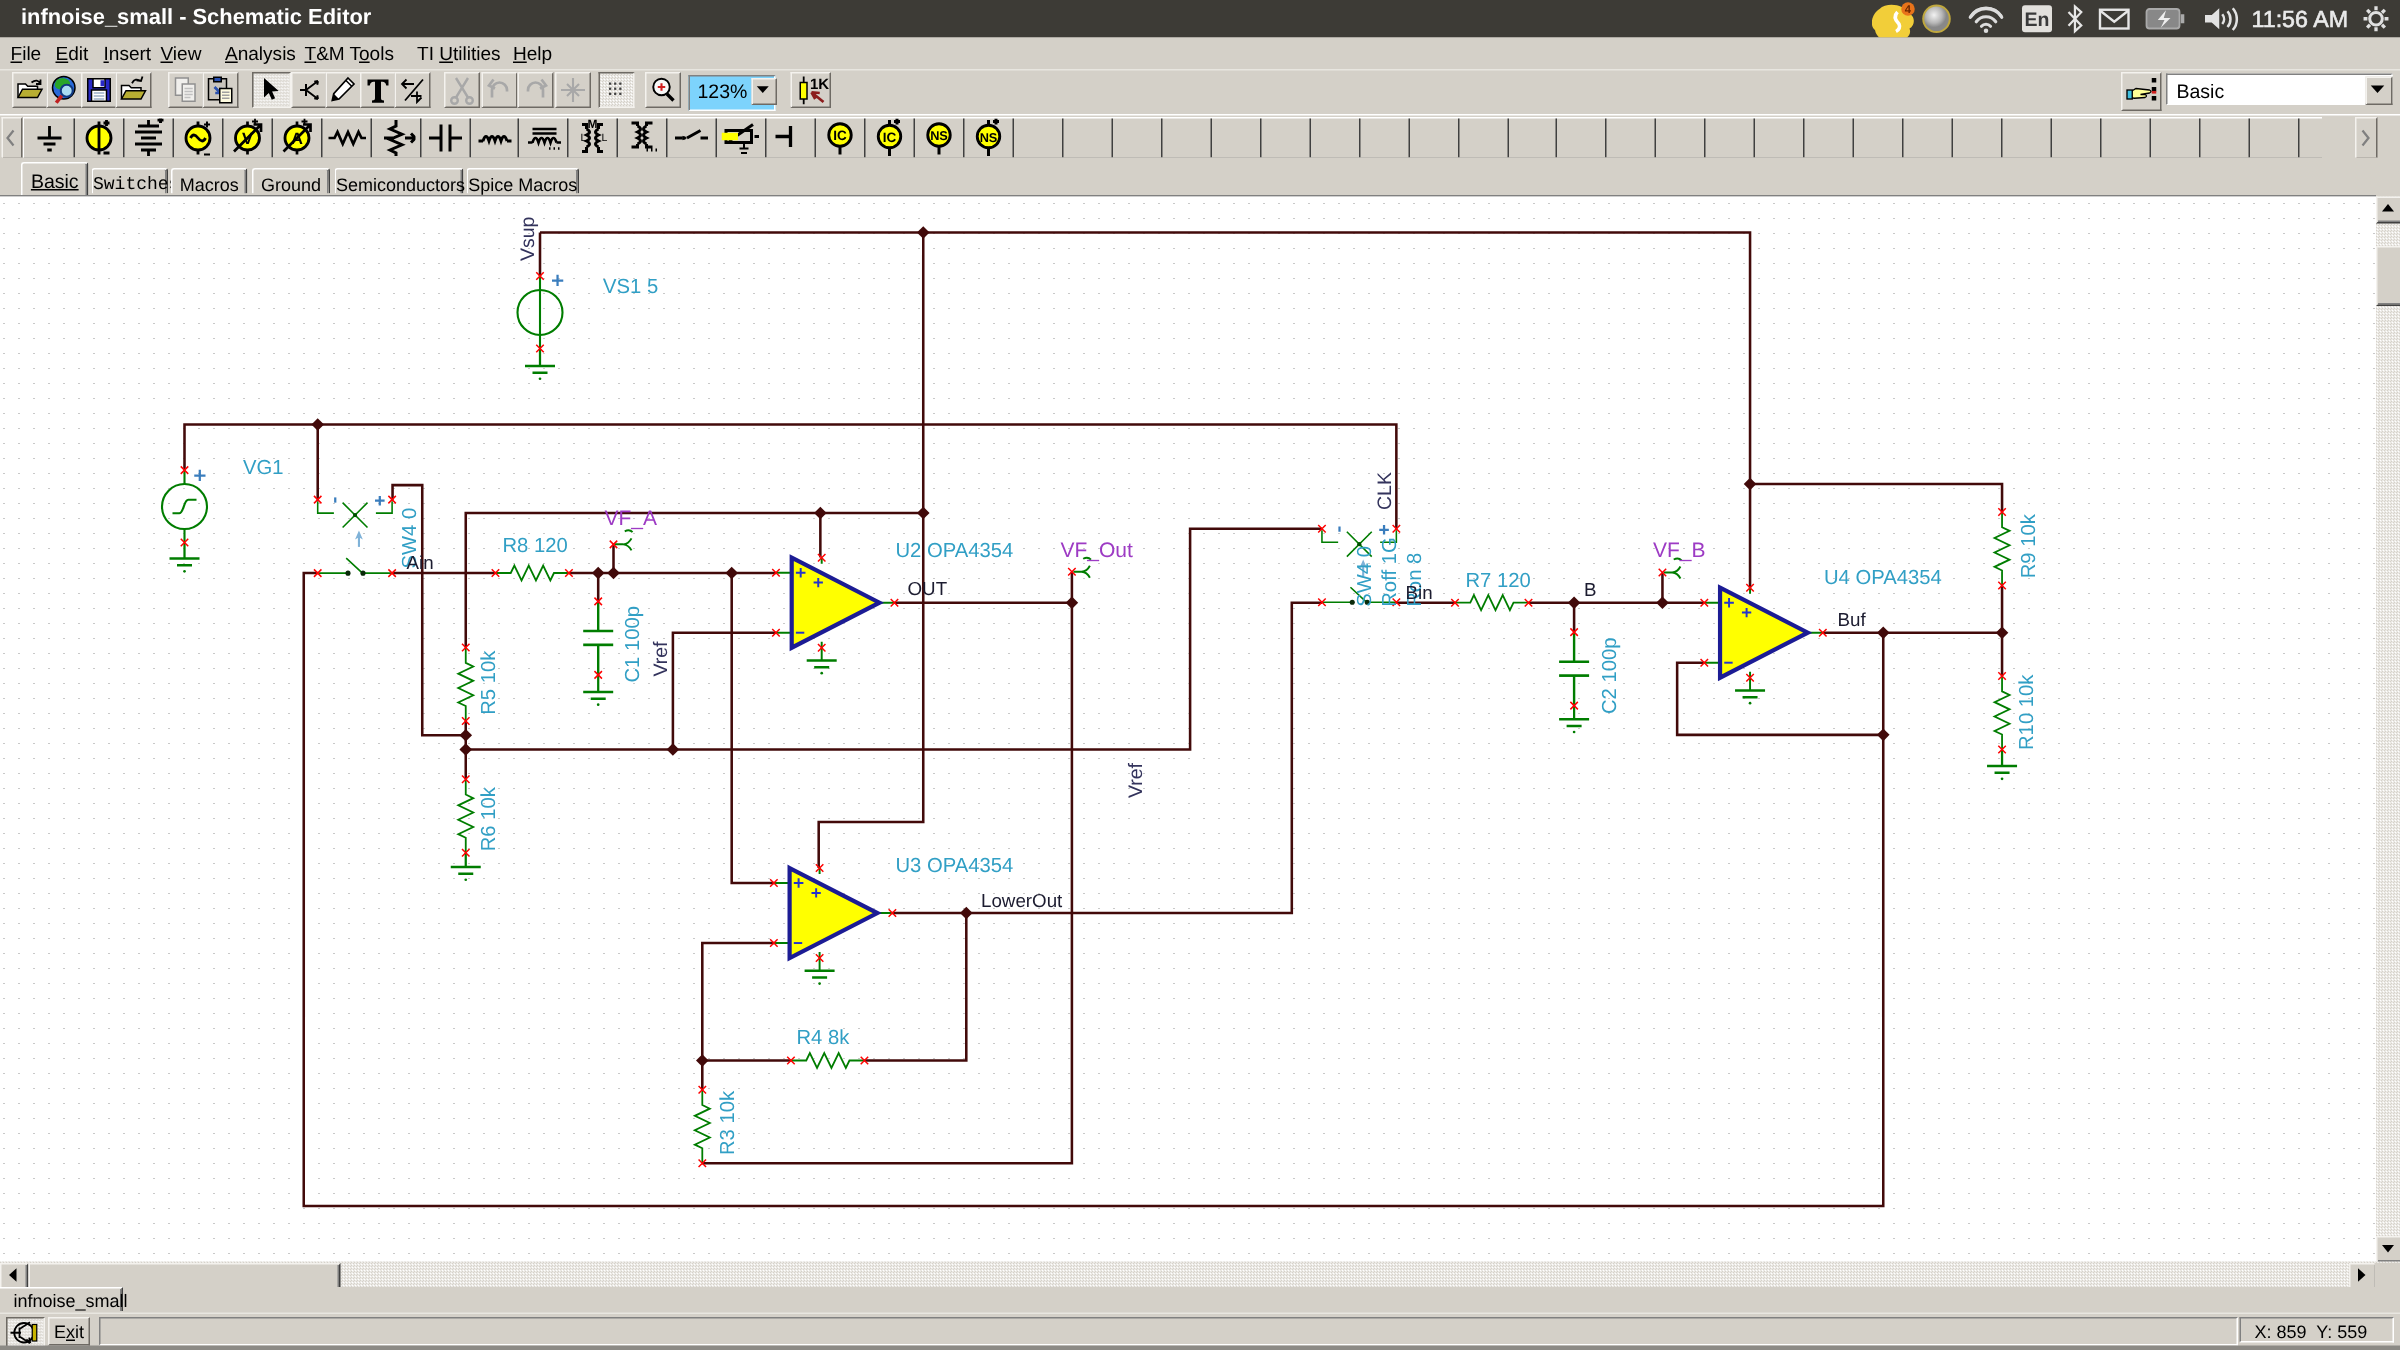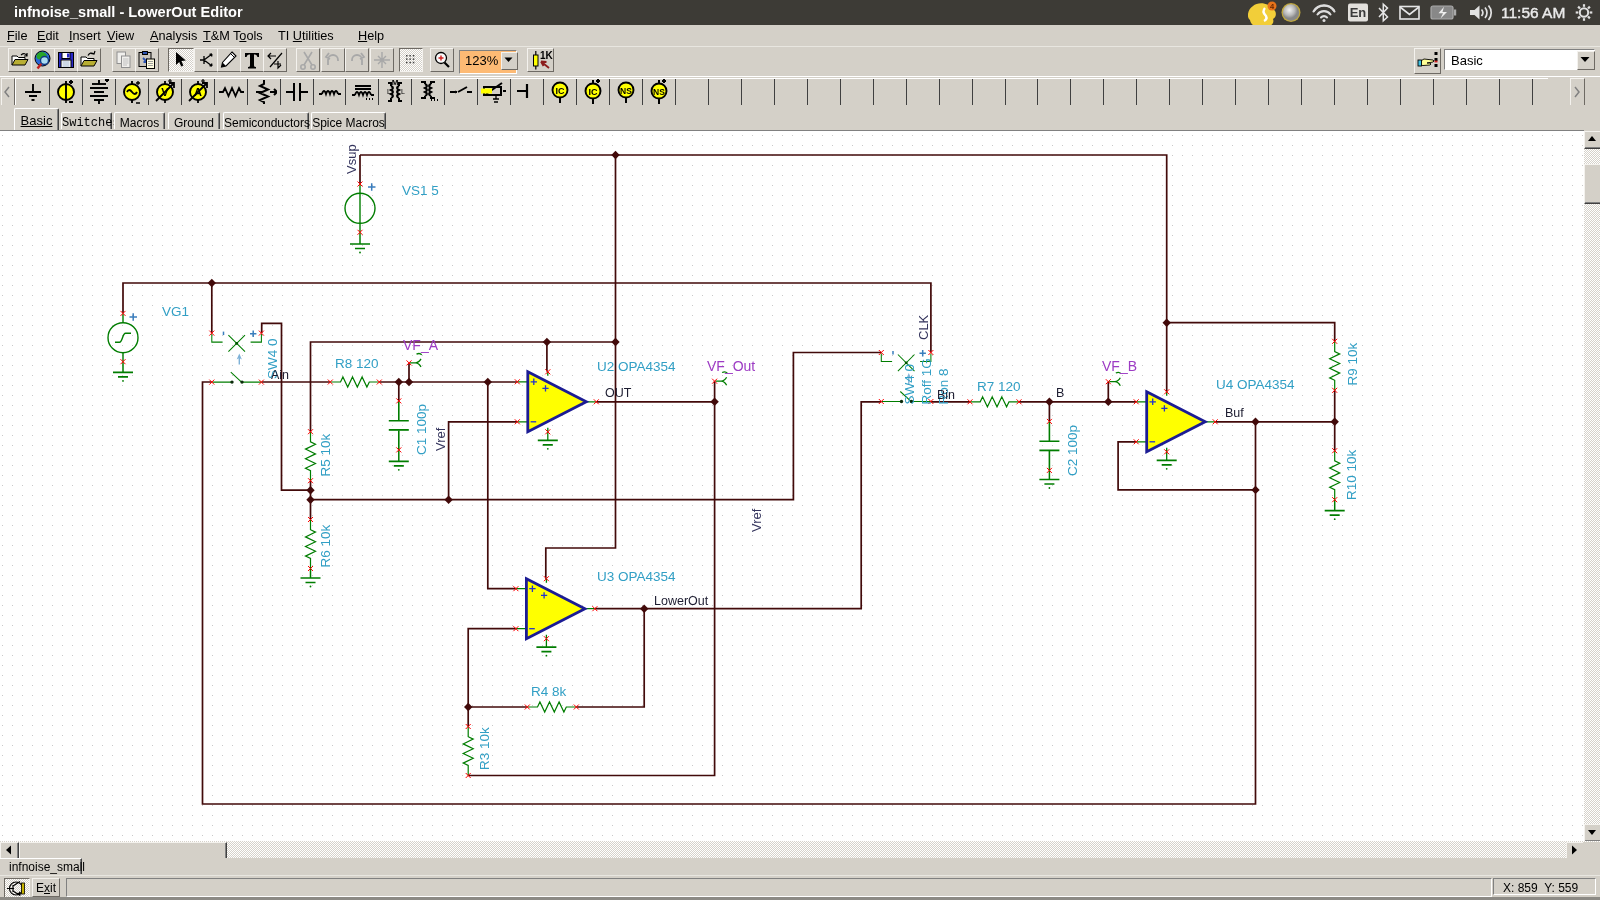--- a/index.html
+++ b/index.html
@@ -33,21 +33,21 @@
 #btabrow{left:0;top:858px;width:1600px;height:17px;background:#d4d0c8;text-align:center;}
 #btab{position:absolute;left:0;top:0;width:82px;height:16px;background:#d4d0c8;border-top:1px solid #fff;border-right:1px solid #404040;box-shadow:inset -1px 0 0 #808080;font-size:12px;padding:1px 0 0 9px;box-sizing:border-box;}
 #status{left:0;top:875px;width:1600px;height:22px;background:#d4d0c8;border-top:1px solid #e8e6e0;padding-left:20px;}
 #bottomline{left:0;top:897px;width:1600px;height:3px;background:#8c8a85;}
 .sunken{position:absolute;border-top:1px solid #808080;border-left:1px solid #808080;border-right:1px solid #fff;border-bottom:1px solid #fff;}
 </style></head>
 <body>
 <div id="root">
 
 <div class="abs" id="title">
-      <span class="t">infnoise_small - LowerOut Editor</span>
+      <span class="t">infnoise_small - Schematic Editor</span>
 <svg class="abs" style="left:1248px;top:0" width="352" height="25" viewBox="0 0 352 25">
  <defs>
           <radialGradient id="met" cx="0.4" cy="0.35">
             <stop offset="0" stop-color="#f2f2f2"></stop>
             <stop offset="0.65" stop-color="#b8b8b8"></stop>
             <stop offset="1" stop-color="#888"></stop>
           </radialGradient>
         </defs>
  <path d="M5,6 c5,-5 17,-3 19,3 c5,1 5,8 1,10 c2,5 -4,9 -9,7 c-6,3 -13,0 -14,-6 c-4,-3 -2,-11 3,-14z" fill="#f2ce39"></path>
  <path d="M17,8 c-3,3 -1,6 1,8 c1,2 0,4 -2,5" stroke="#fff" stroke-width="2.4" fill="none"></path>
@@ -105,21 +105,21 @@
 
 <div class="abs" id="menu">
 <span style="left:7px"><u>F</u>ile</span>
       <span style="left:37px"><u>E</u>dit</span>
       <span style="left:69px"><u>I</u>nsert</span>
       <span style="left:107px"><u>V</u>iew</span>
       <span style="left:150px"><u>A</u>nalysis</span>
       <span style="left:203px"><u>T</u>&amp;M</span>
       <span style="left:233px">T<u>o</u>ols</span>
       <span style="left:278px">TI <u>U</u>tilities</span>
-      <span style="left:358px"><u>H</u>elp</span>
+      <span style="left:342px"><u>H</u>elp</span>
 </div>
 
 <div class="abs" id="tb1">
       <div class="btn" style="left: 8px;">
         <svg width="22" height="22" viewBox="0 0 22 22">
           <path d="M3,16 V7 h5 l1.5,1.5 H16 v2" fill="#fff" stroke="#000" stroke-width="1"></path>
           <path d="M3,16 L6,10.5 h13 L16,16 z" fill="#b8ae32" stroke="#000" stroke-width="1"></path>
           <path d="M12,6 q4,-3 6,1 m0,-3 v3 h-3" fill="none" stroke="#000" stroke-width="1.2"></path>
         </svg>
       </div>
@@ -232,21 +232,21 @@
           </g>
         </svg>
       </div>
       <div class="btn" style="left: 430px;">
         <svg width="22" height="22" viewBox="0 0 22 22">
           <circle cx="10" cy="9" r="5.5" fill="#f8f8f8" stroke="#000" stroke-width="1.3"></circle>
           <path d="M10,6.5 v5 m-2.5,-2.5 h5" stroke="#d02020" stroke-width="1.4"></path>
           <path d="M13.5,13.5 l4.5,4.5" stroke="#000" stroke-width="2.2"></path>
         </svg>
       </div>
-      <div class="sunken" style="left:459px;top:3px;width:58px;height:24px;background:#fdba74;font-size:13px;padding:2px 0 0 5px;box-sizing:border-box">123%</div>
+      <div class="sunken" style="left:459px;top:3px;width:58px;height:24px;background:#7dd3fc;font-size:13px;padding:2px 0 0 5px;box-sizing:border-box">123%</div>
       <div class="btn" style="left:501px;top:5px;width:15px;height:16px">
         <svg width="13" height="14">
           <path d="M6.5,9 l4,-4.5 h-8z" fill="#000"></path>
         </svg>
       </div>
       <div class="btn" style="left: 527px; width: 25px;">
         <svg width="25" height="22" viewBox="0 0 25 22">
           <rect x="5.5" y="6" width="4.5" height="11" fill="#ffff00" stroke="#000"></rect>
           <path d="M7.8,2 v4 M7.8,17 v3.5" stroke="#000" stroke-width="1.2"></path>
           <text x="12" y="10" font-size="10" font-weight="bold" fill="#000">1K</text>

